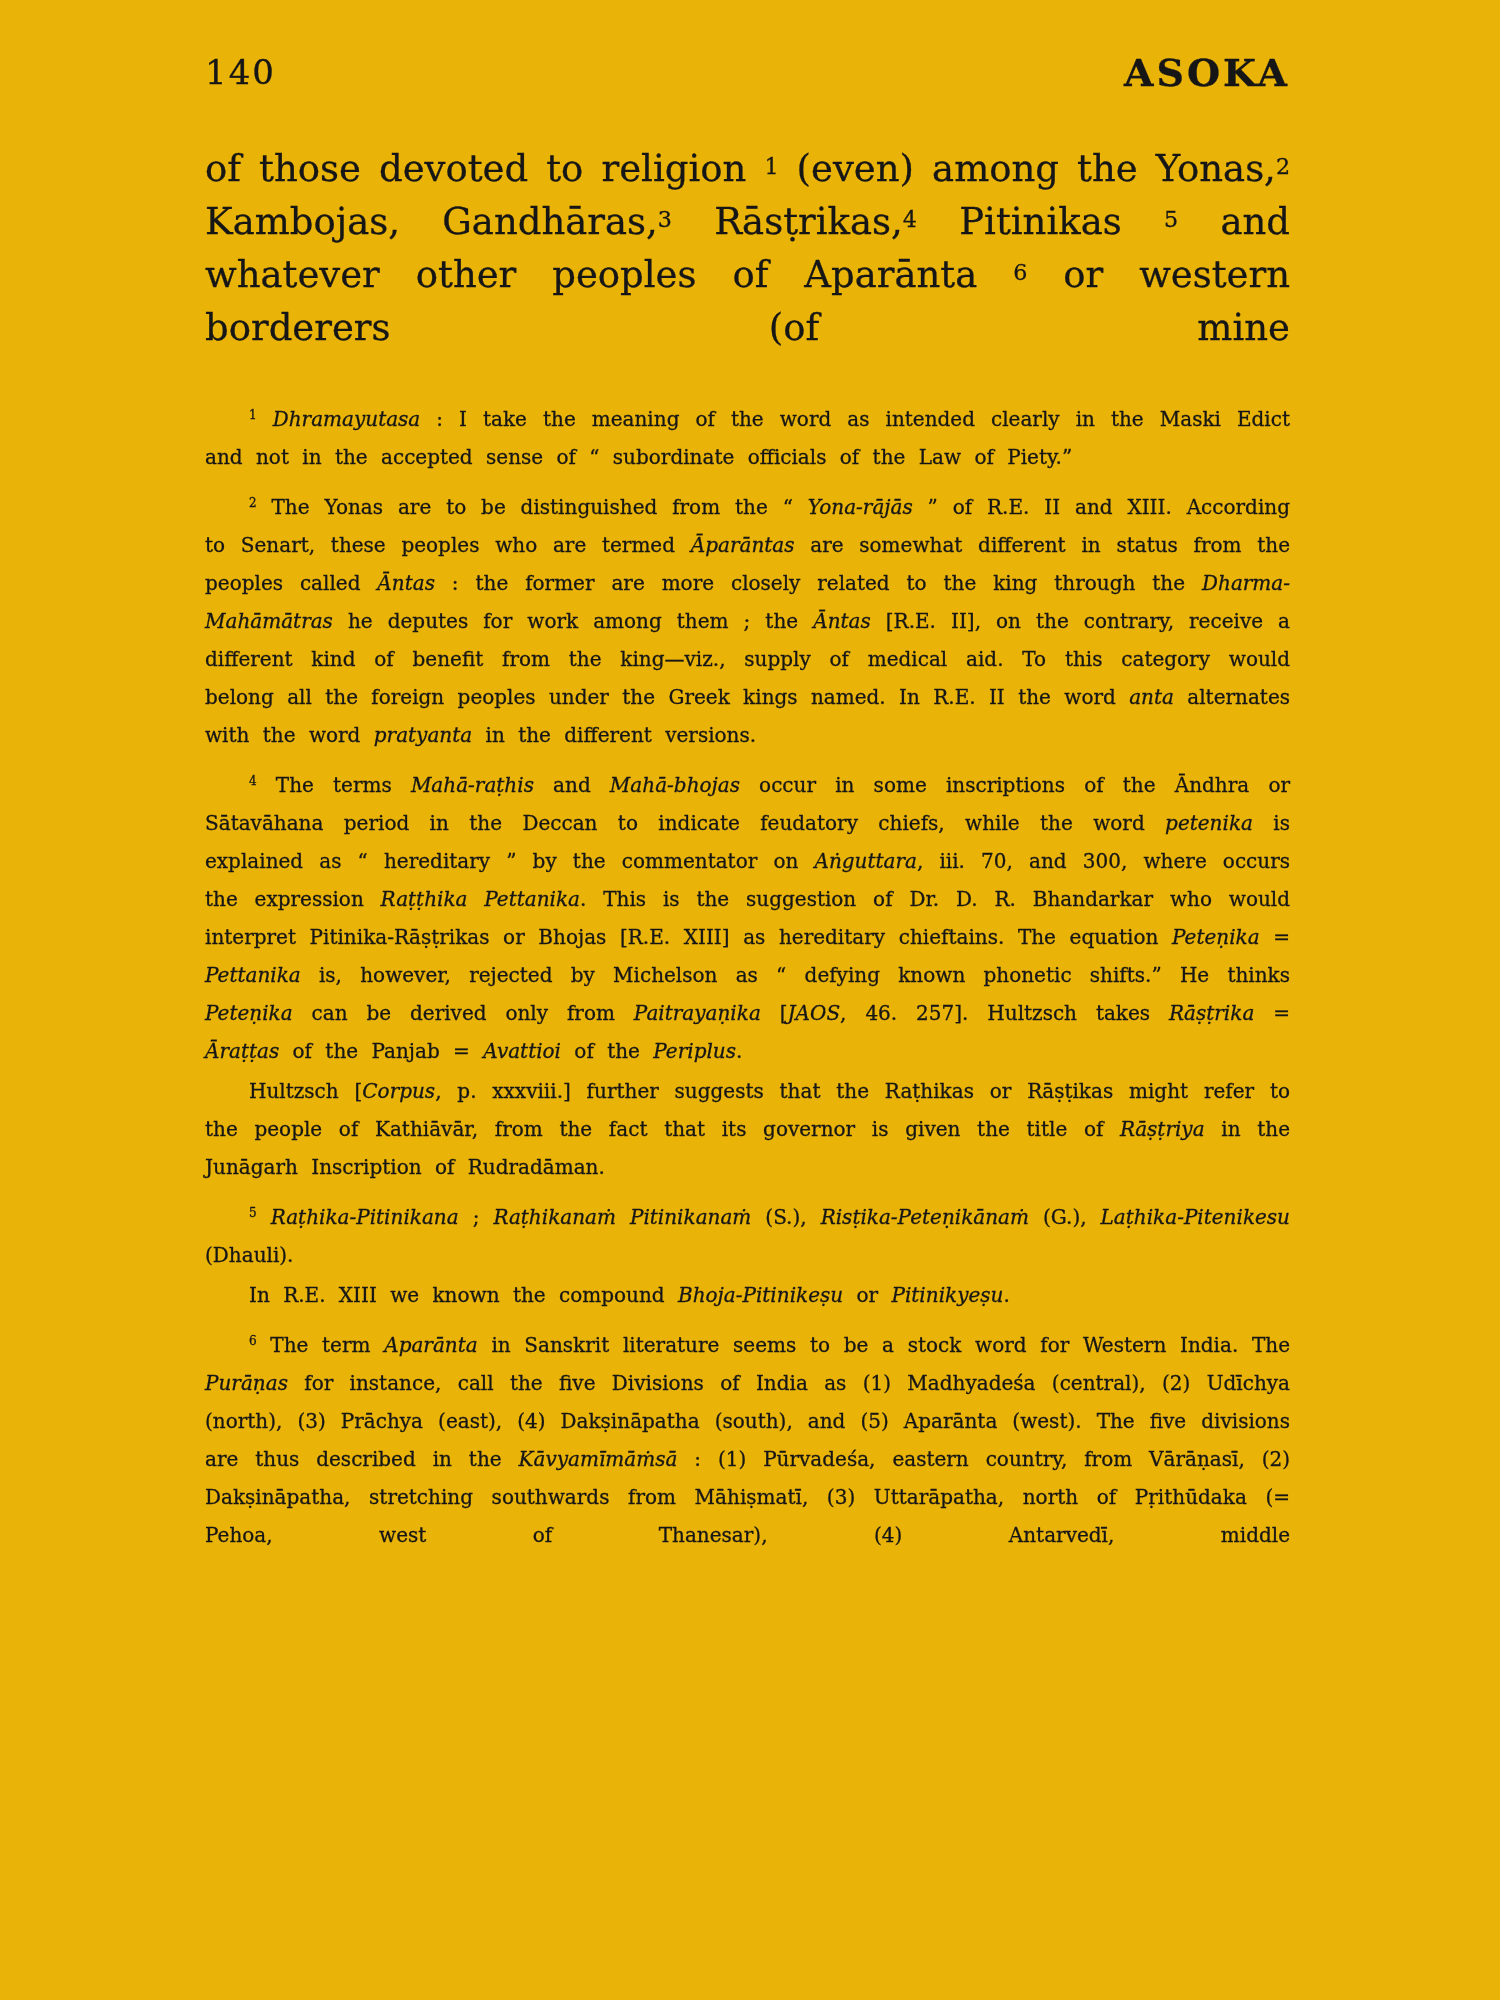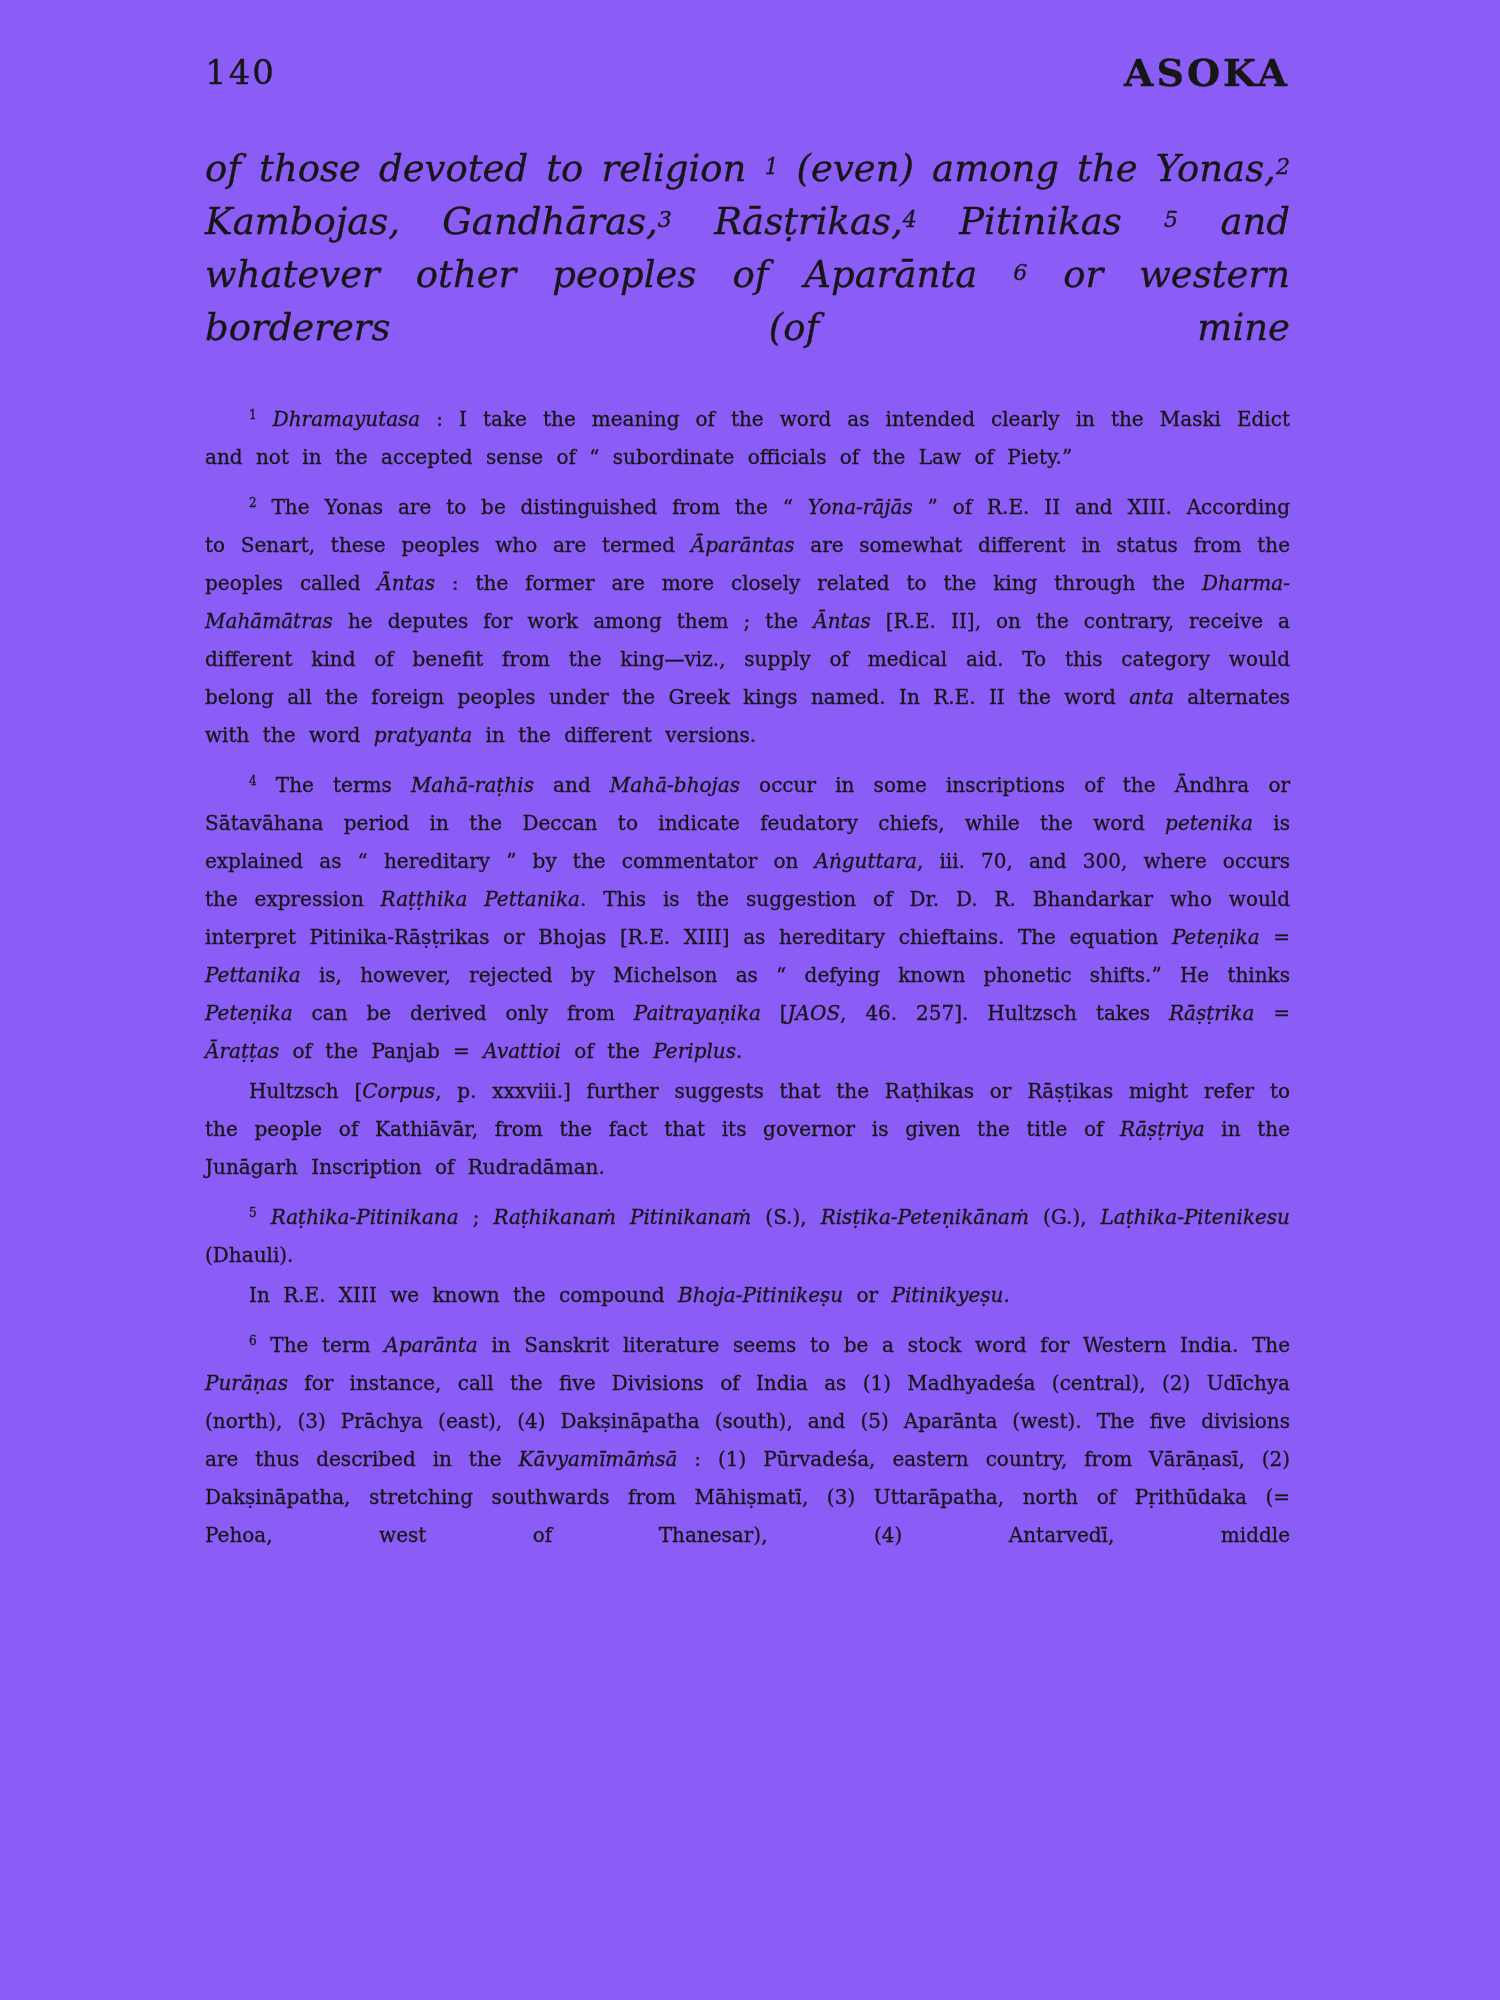--- a/index.html
+++ b/index.html
@@ -6,21 +6,21 @@
     margin: 0;
     padding: 0;
     background: #ffffff;
   }
   .page {
     position: relative;
     width: 1500px;
     height: 2000px;
     box-sizing: border-box;
     padding: 50px 210px 0 205px;
-    background: #8b5cf6;
+    background: #eab308;
     overflow: hidden;
     font-family: "DejaVu Serif", "Liberation Serif", serif;
     color: #161616;
     -webkit-text-stroke: 0.3px currentColor;
   }
   .page-header {
     position: relative;
     height: 50px;
   }
   .page-number {
@@ -37,21 +37,20 @@
     font-weight: bold;
     letter-spacing: 3px;
   }
   .body-text {
     margin: 42px 0 0 0;
     font-size: 37px;
     line-height: 53px;
     text-align: justify;
     text-align-last: justify;
     word-spacing: 0.15em;
-    font-style: italic;
   }
   .body-text sup, .footnote sup {
     font-size: 60%;
     line-height: 0;
     vertical-align: 7px;
     letter-spacing: 0;
   }
   .footnotes {
     margin-top: 46px;
   }

